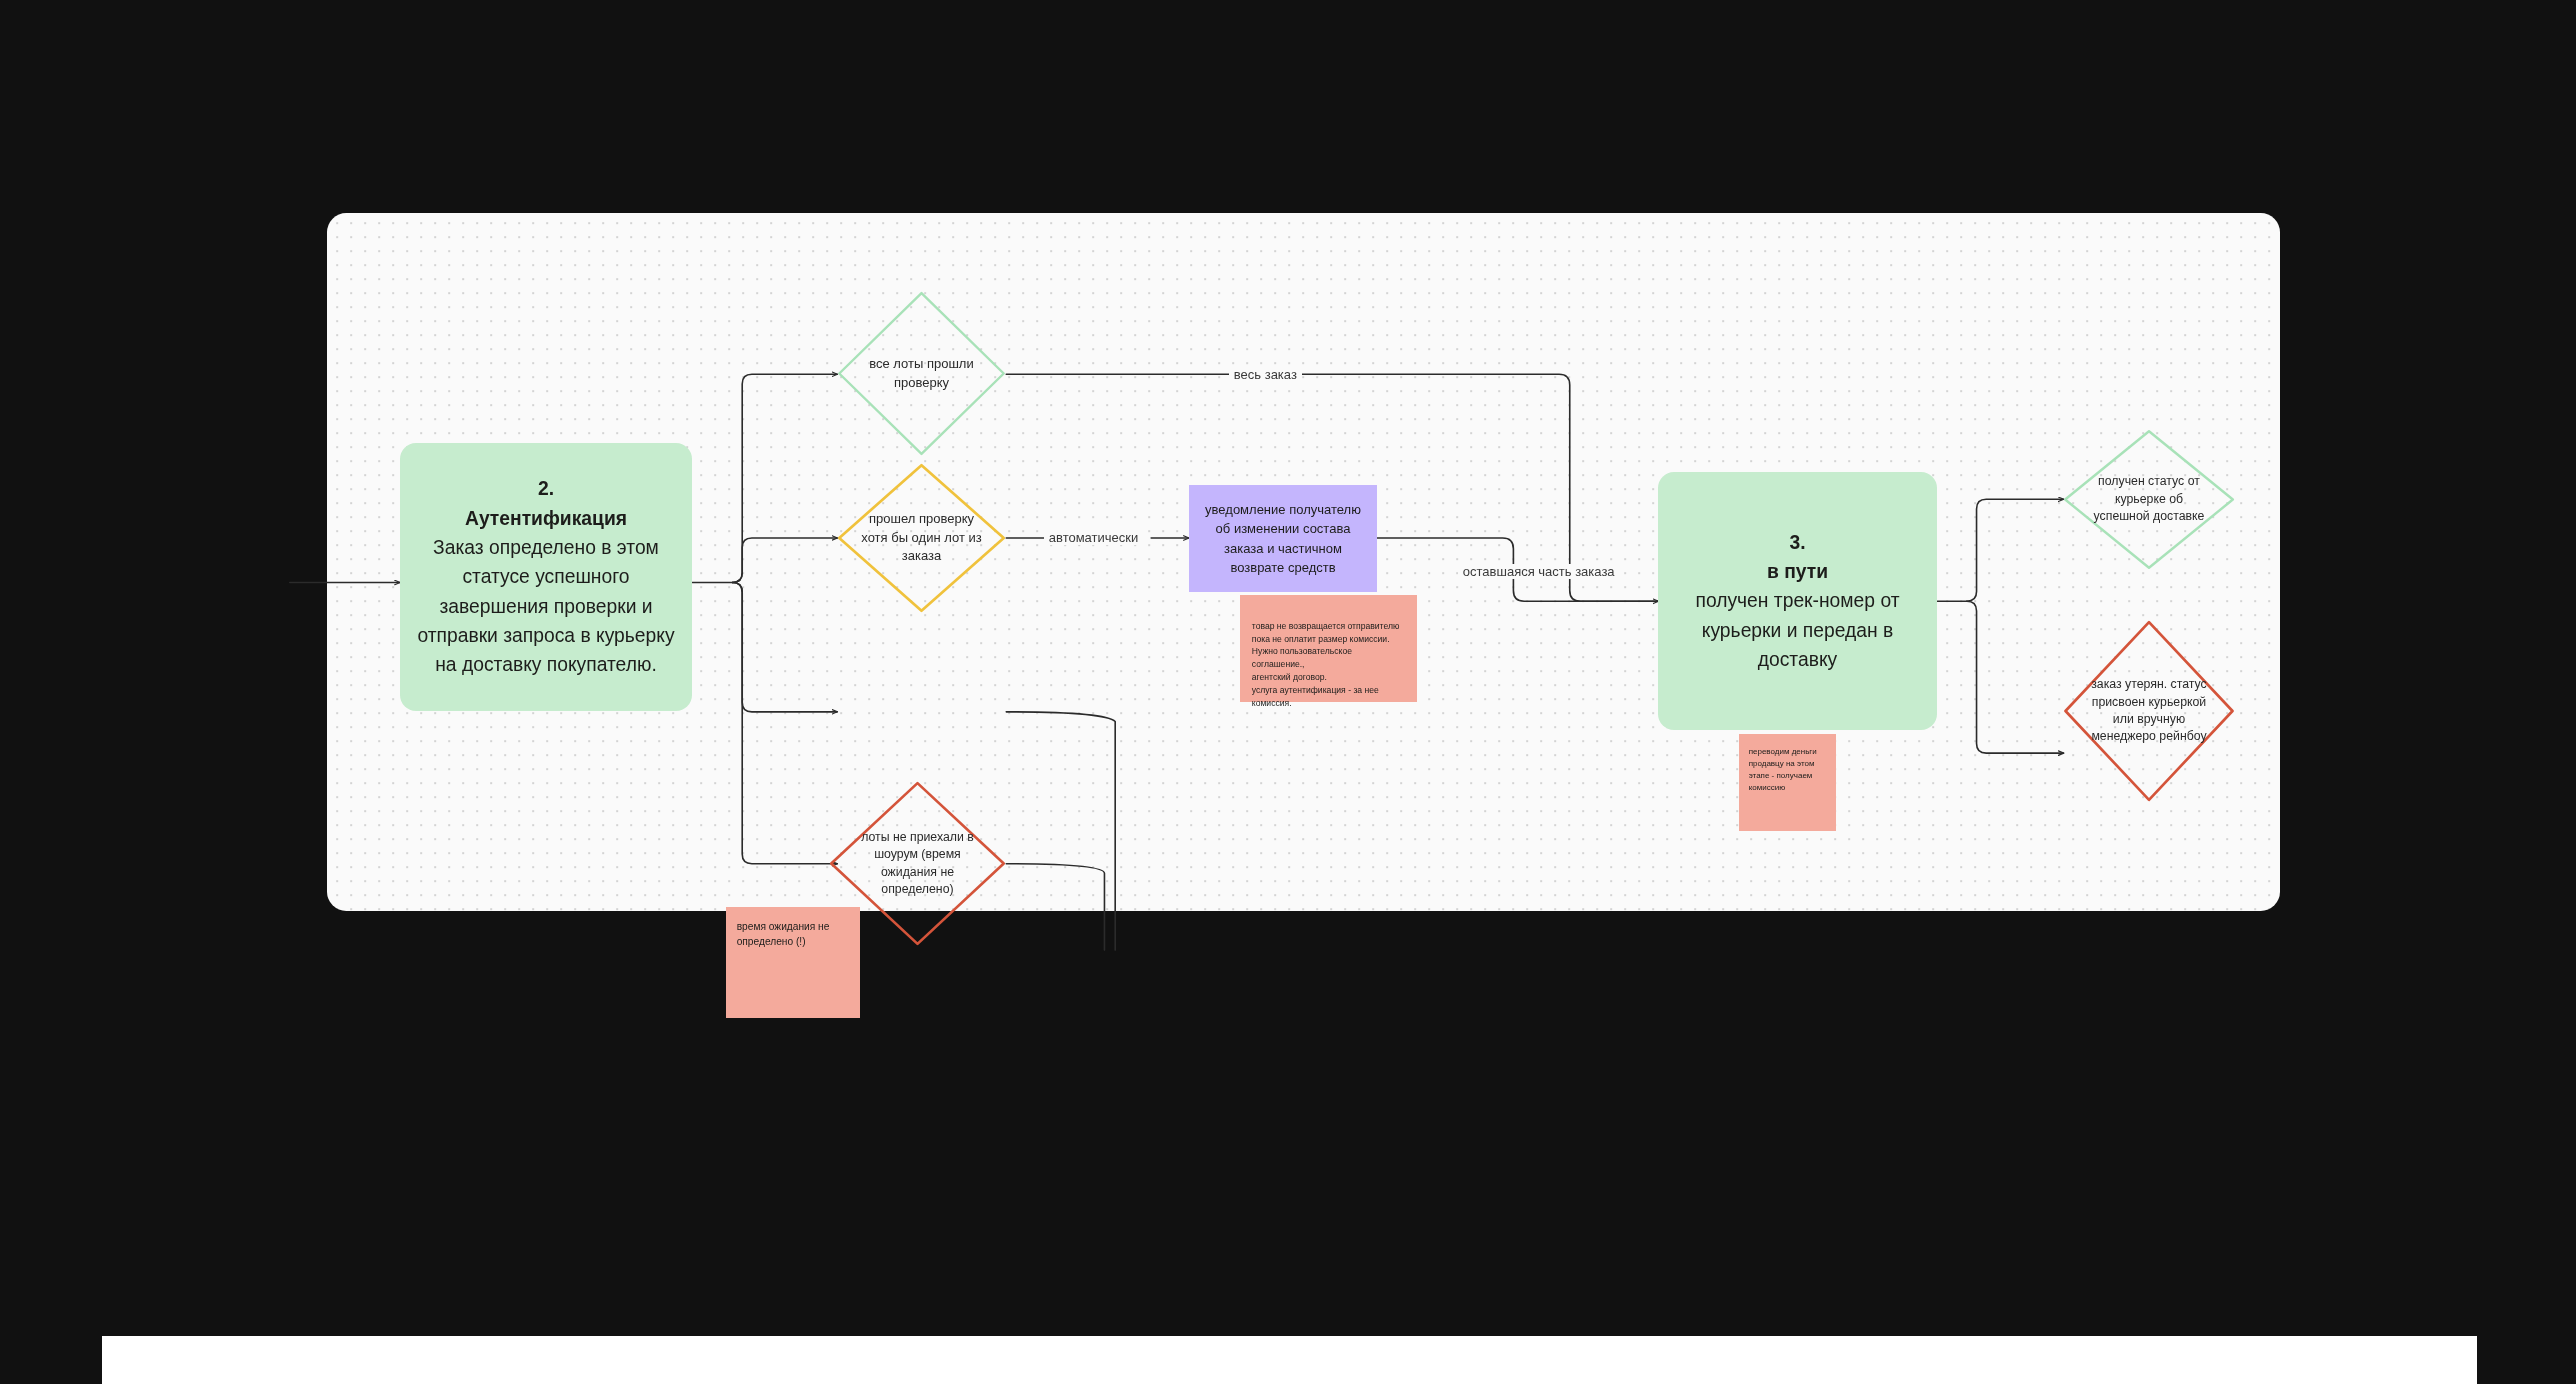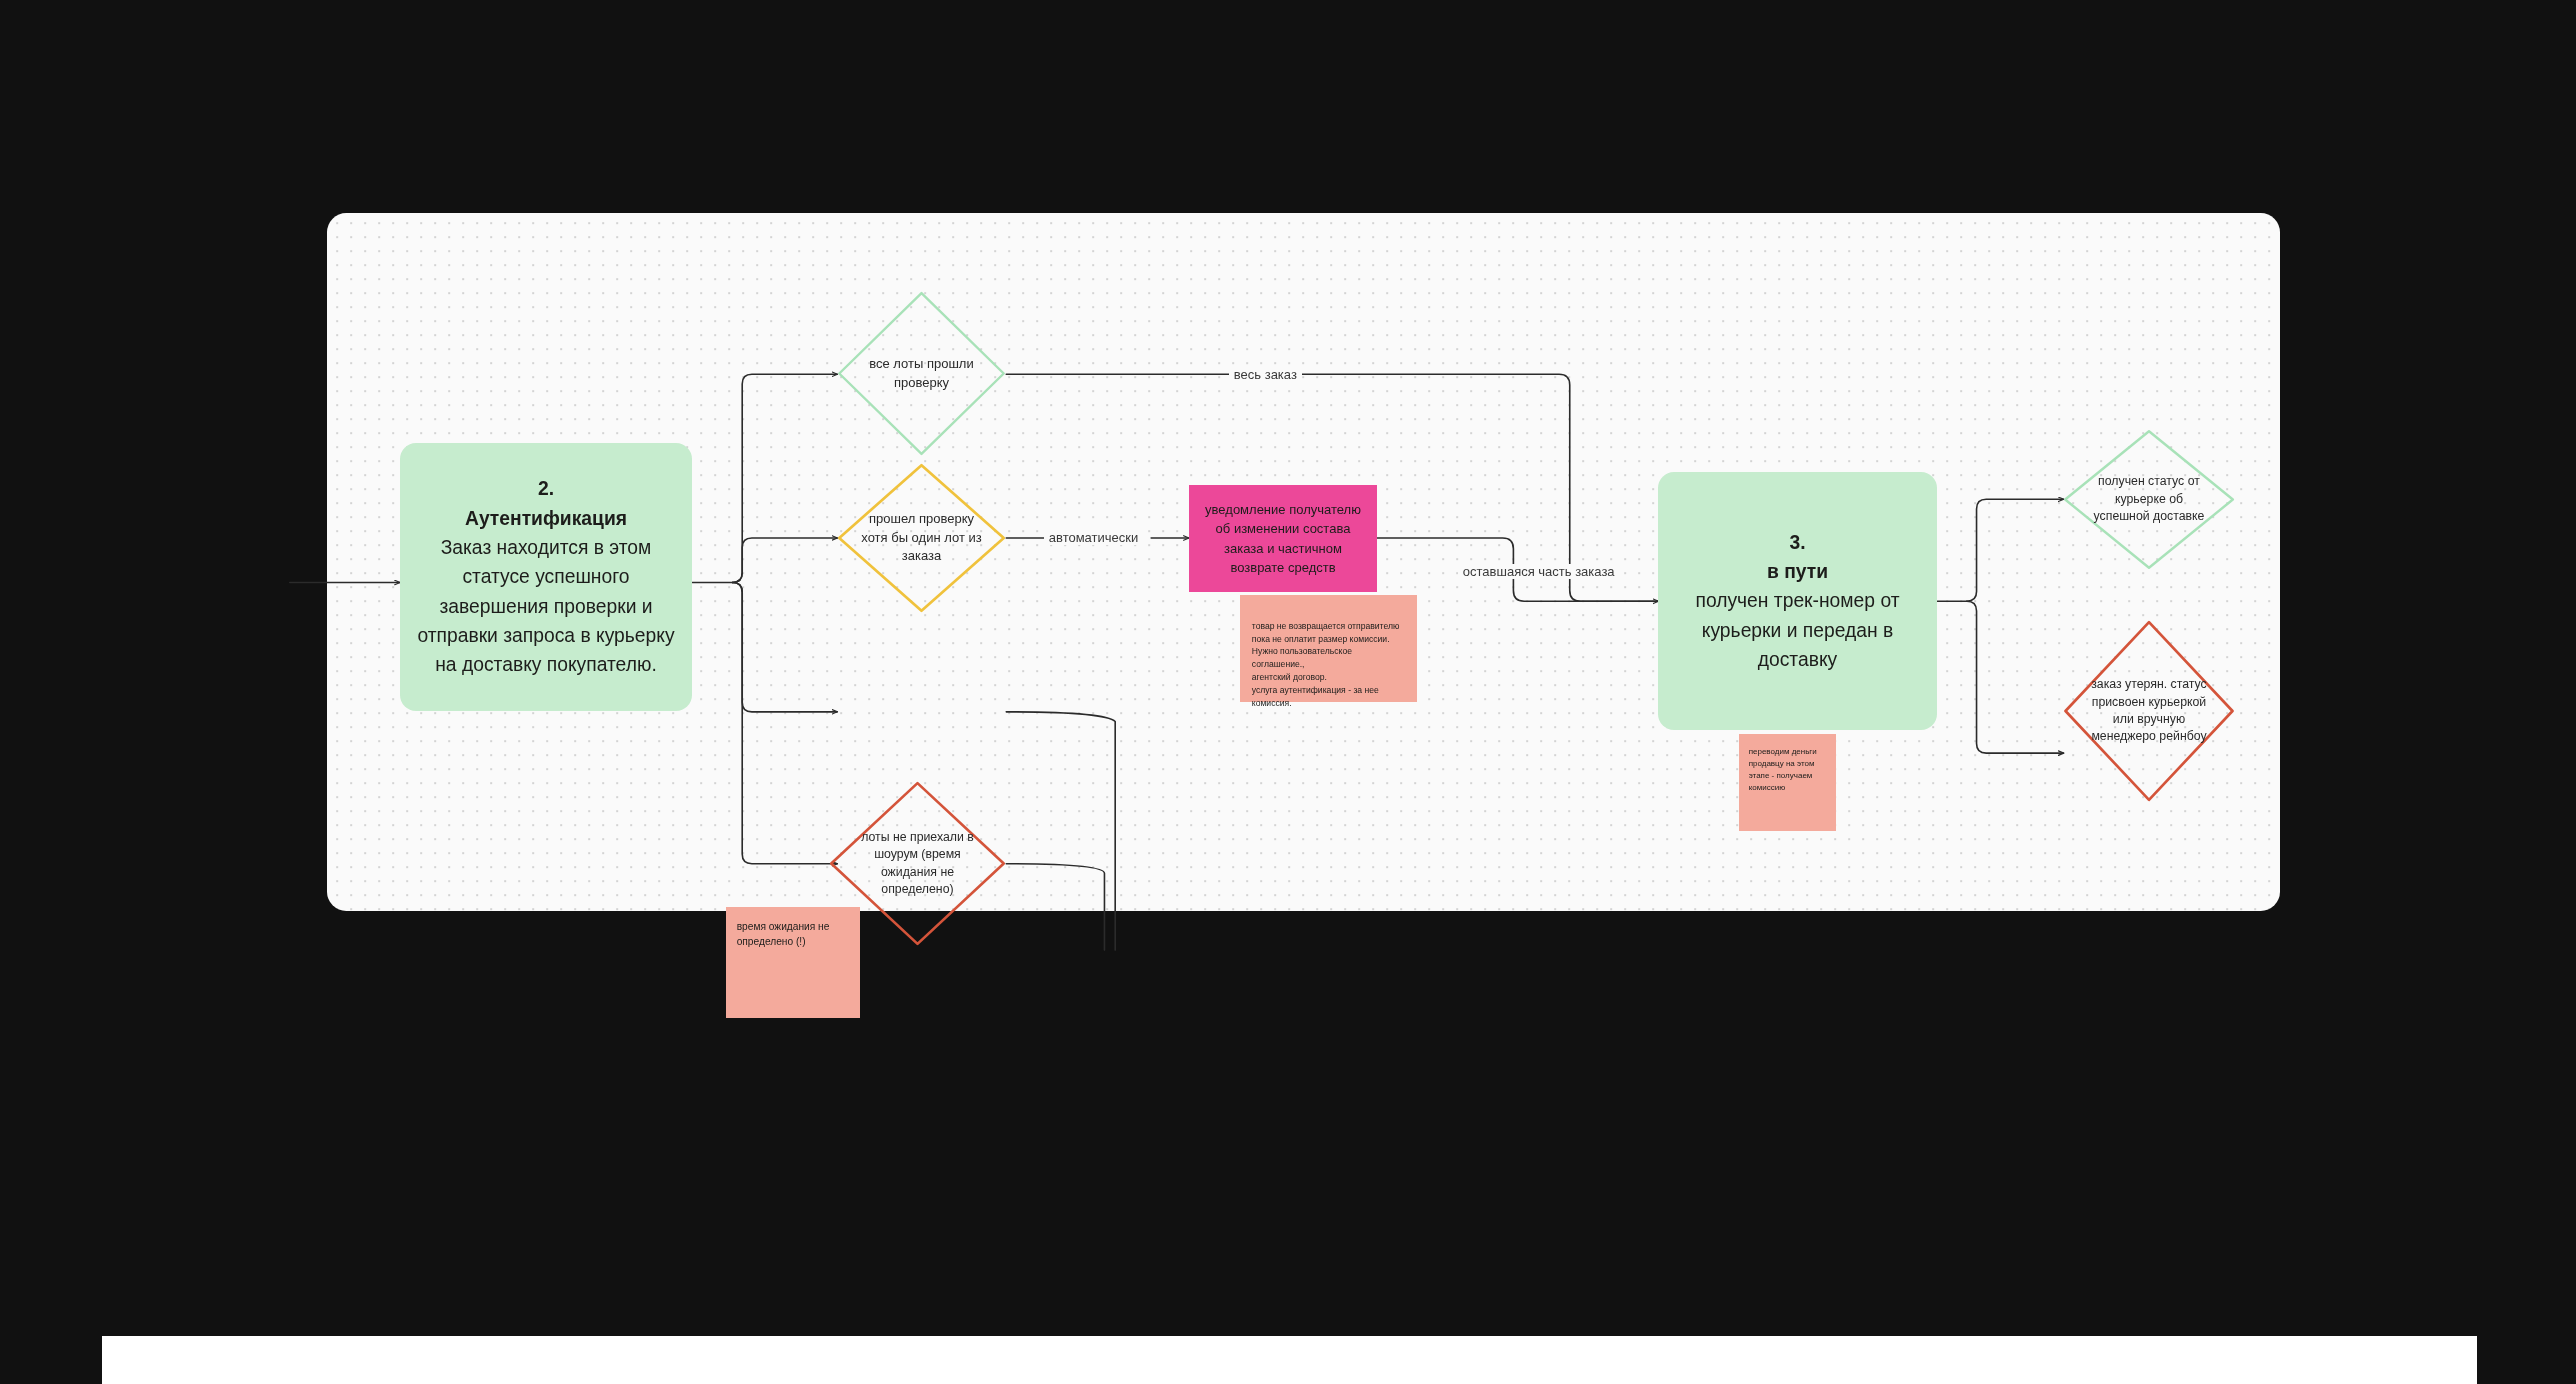--- a/index.html
+++ b/index.html
@@ -37,21 +37,21 @@
 
   .diamond{position:absolute;}
   .diamond svg{position:absolute;left:0;top:0;}
   .diamond .dlabel{
     position:absolute;left:14%;top:0;width:72%;height:100%;
     display:flex;align-items:center;justify-content:center;text-align:center;
     color:#2b2b2b;line-height:1.42;
   }
 
   .note{position:absolute;box-sizing:border-box;color:#1d1d1b;line-height:1.5;}
-  .note.yellow{background:#ec4899;}
+  .note.yellow{background:#c4b5fd;}
   .note.pink{background:#f4aa9c;}
   .note .ntext{display:block;}
 
   .edgelabel{
     position:absolute;background:#fafafa;color:#3a3a3a;
     padding:0 4.8px;white-space:nowrap;line-height:1;
   }
 
   .caption{position:absolute;color:#8a8a8a;white-space:nowrap;}
 </style>
@@ -94,21 +94,21 @@
       <path d="M3610,1120 L3665,1120"></path>
       <path d="M3665,1120 Q3683,1120 3683,1102 L3683,948 Q3683,930 3701,930 L3845,930" marker-end="url(#ah)"></path>
       <path d="M3665,1120 Q3683,1120 3683,1138 L3683,1385 Q3683,1403 3701,1403 L3845,1403" marker-end="url(#ah)"></path>
     </g>
   </svg>
 
   <div class="node roundbox" style="left:400px;top:443px;width:292px;height:268px;font-size:19.3px;">
     <div class="inner">
       <span class="num">2.</span>
       <span class="hdr">Аутентификация</span>
-      <span>Заказ находится в этом статусе успешного завершения проверки и отправки запроса в курьерку на доставку покупателю.</span>
+      <span>Заказ определено в этом статусе успешного завершения проверки и отправки запроса в курьерку на доставку покупателю.</span>
     </div>
   </div>
 
   <div class="node roundbox" style="left:1658px;top:472px;width:279px;height:258px;font-size:19.3px;">
     <div class="inner">
       <span class="num">3.</span>
       <span class="hdr">в пути</span>
       <span>получен трек-номер от курьерки и передан в доставку</span>
     </div>
   </div>

